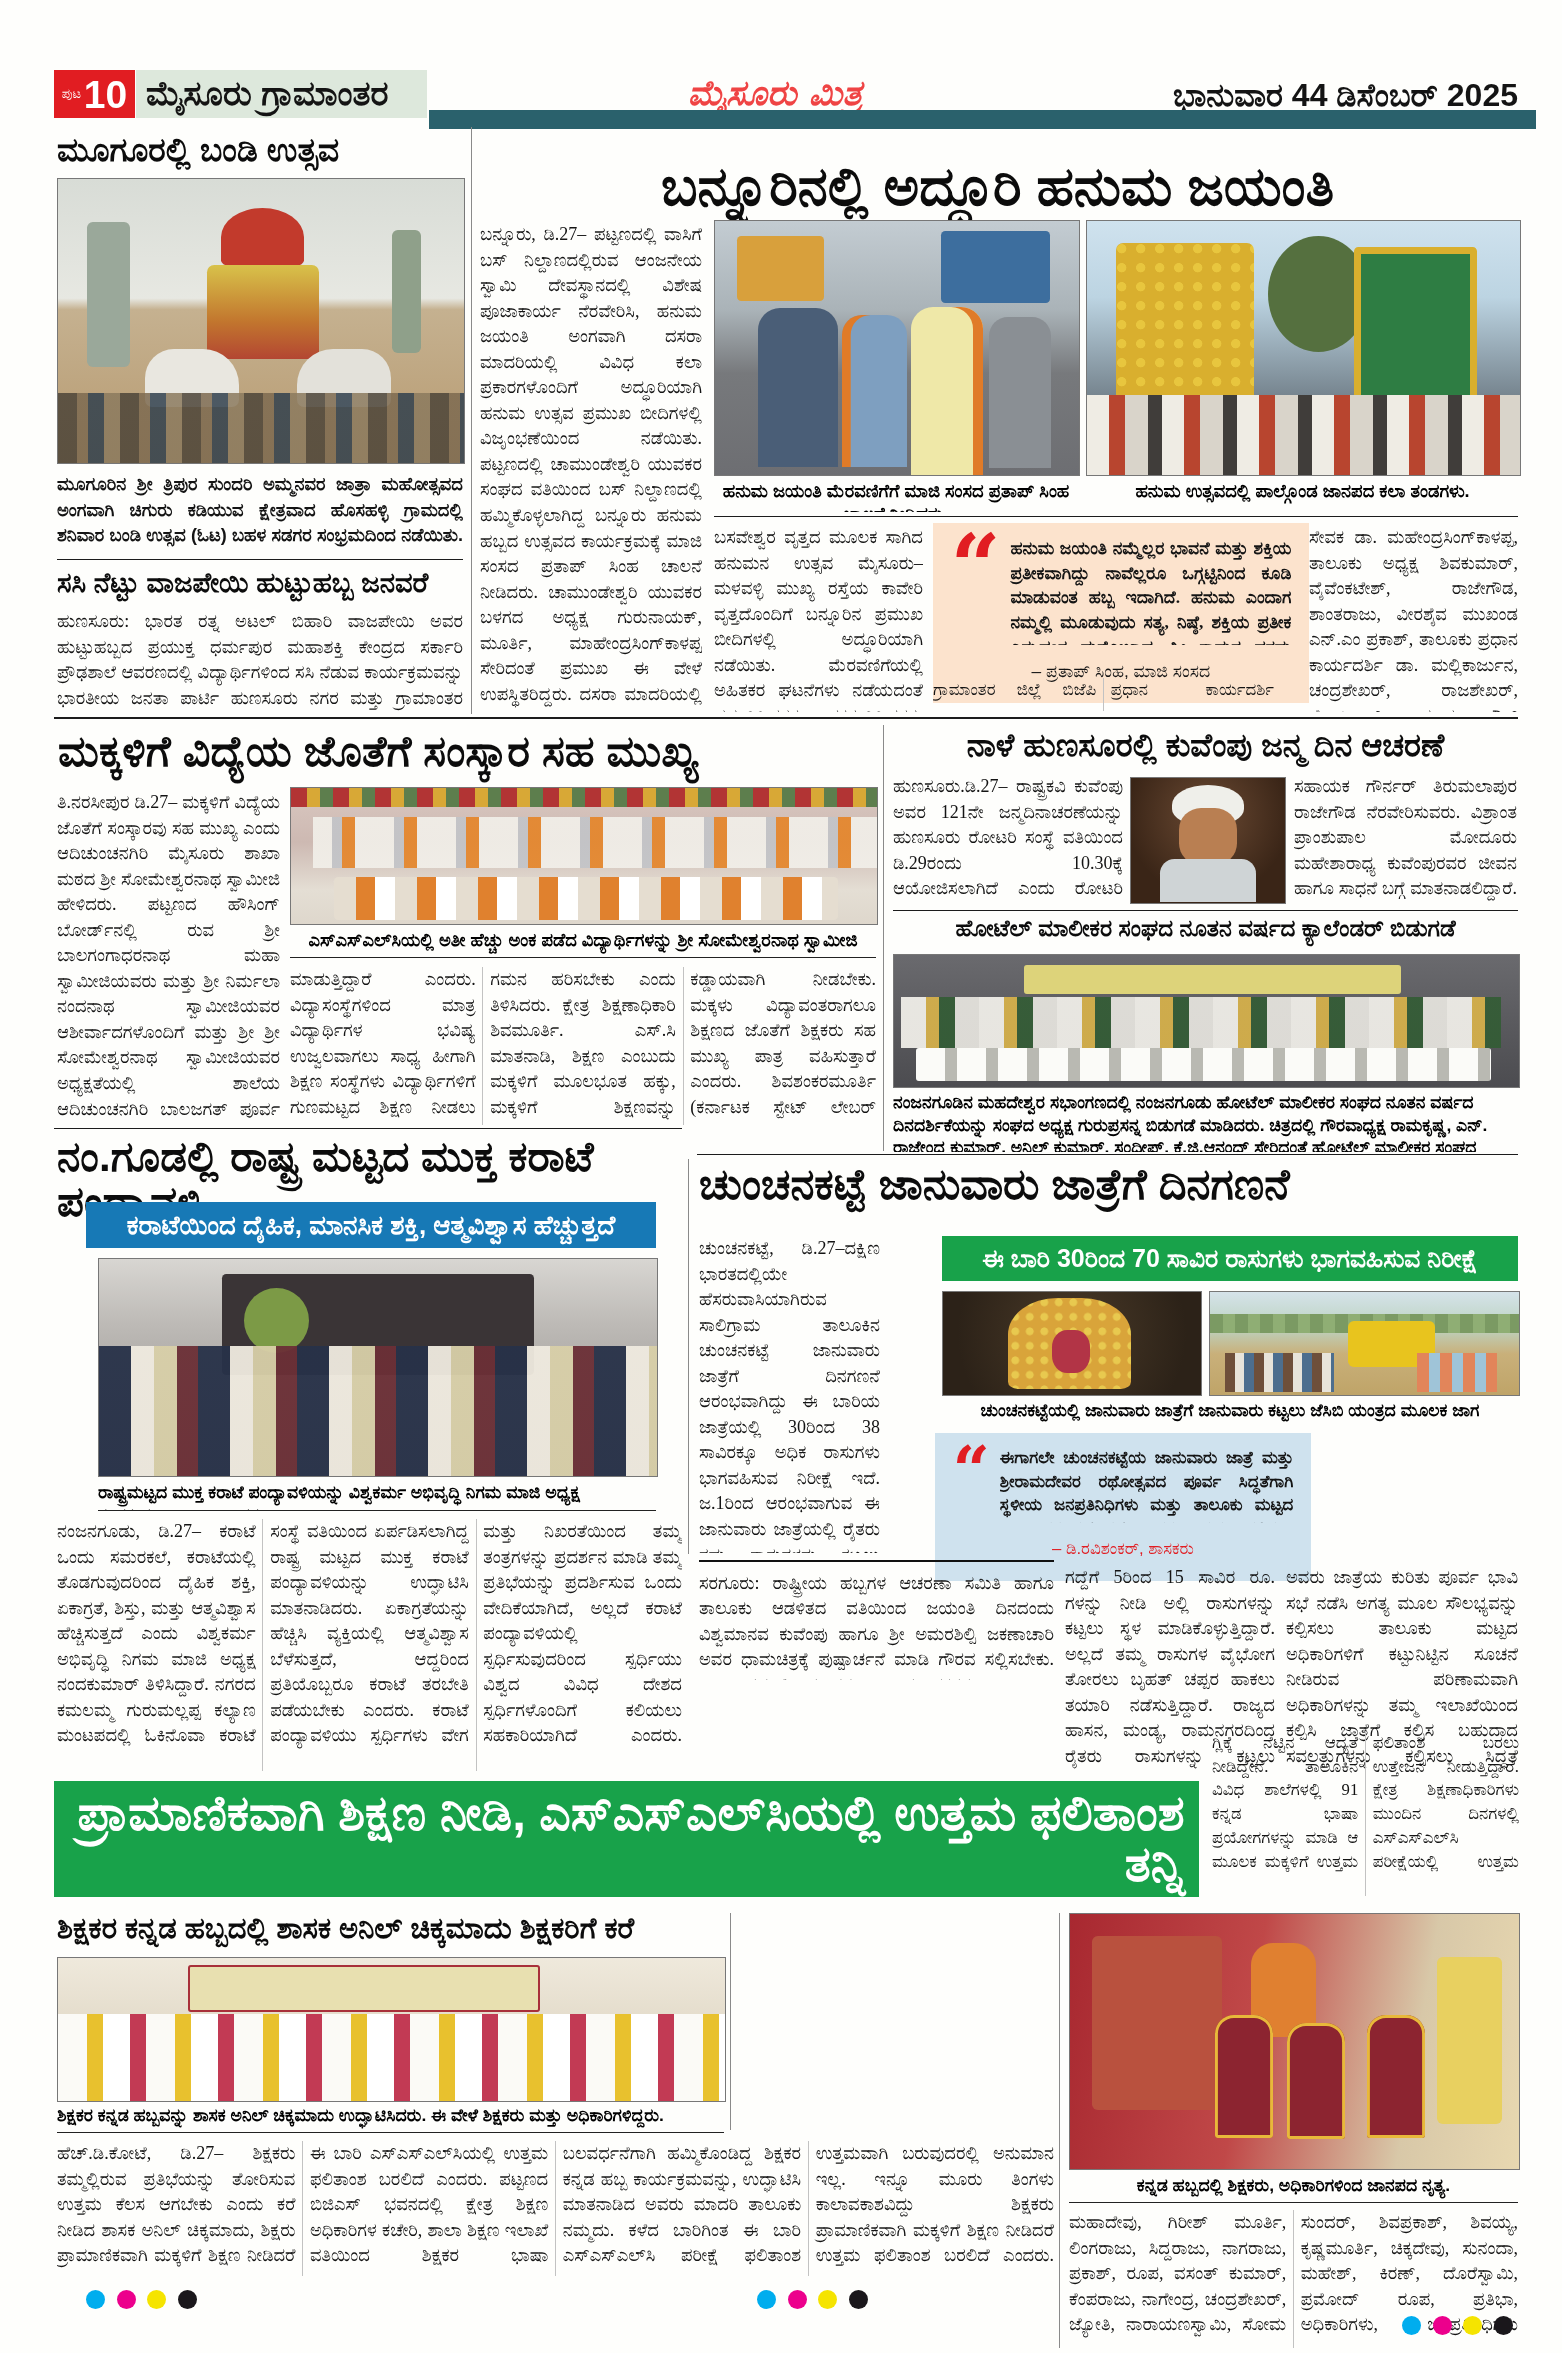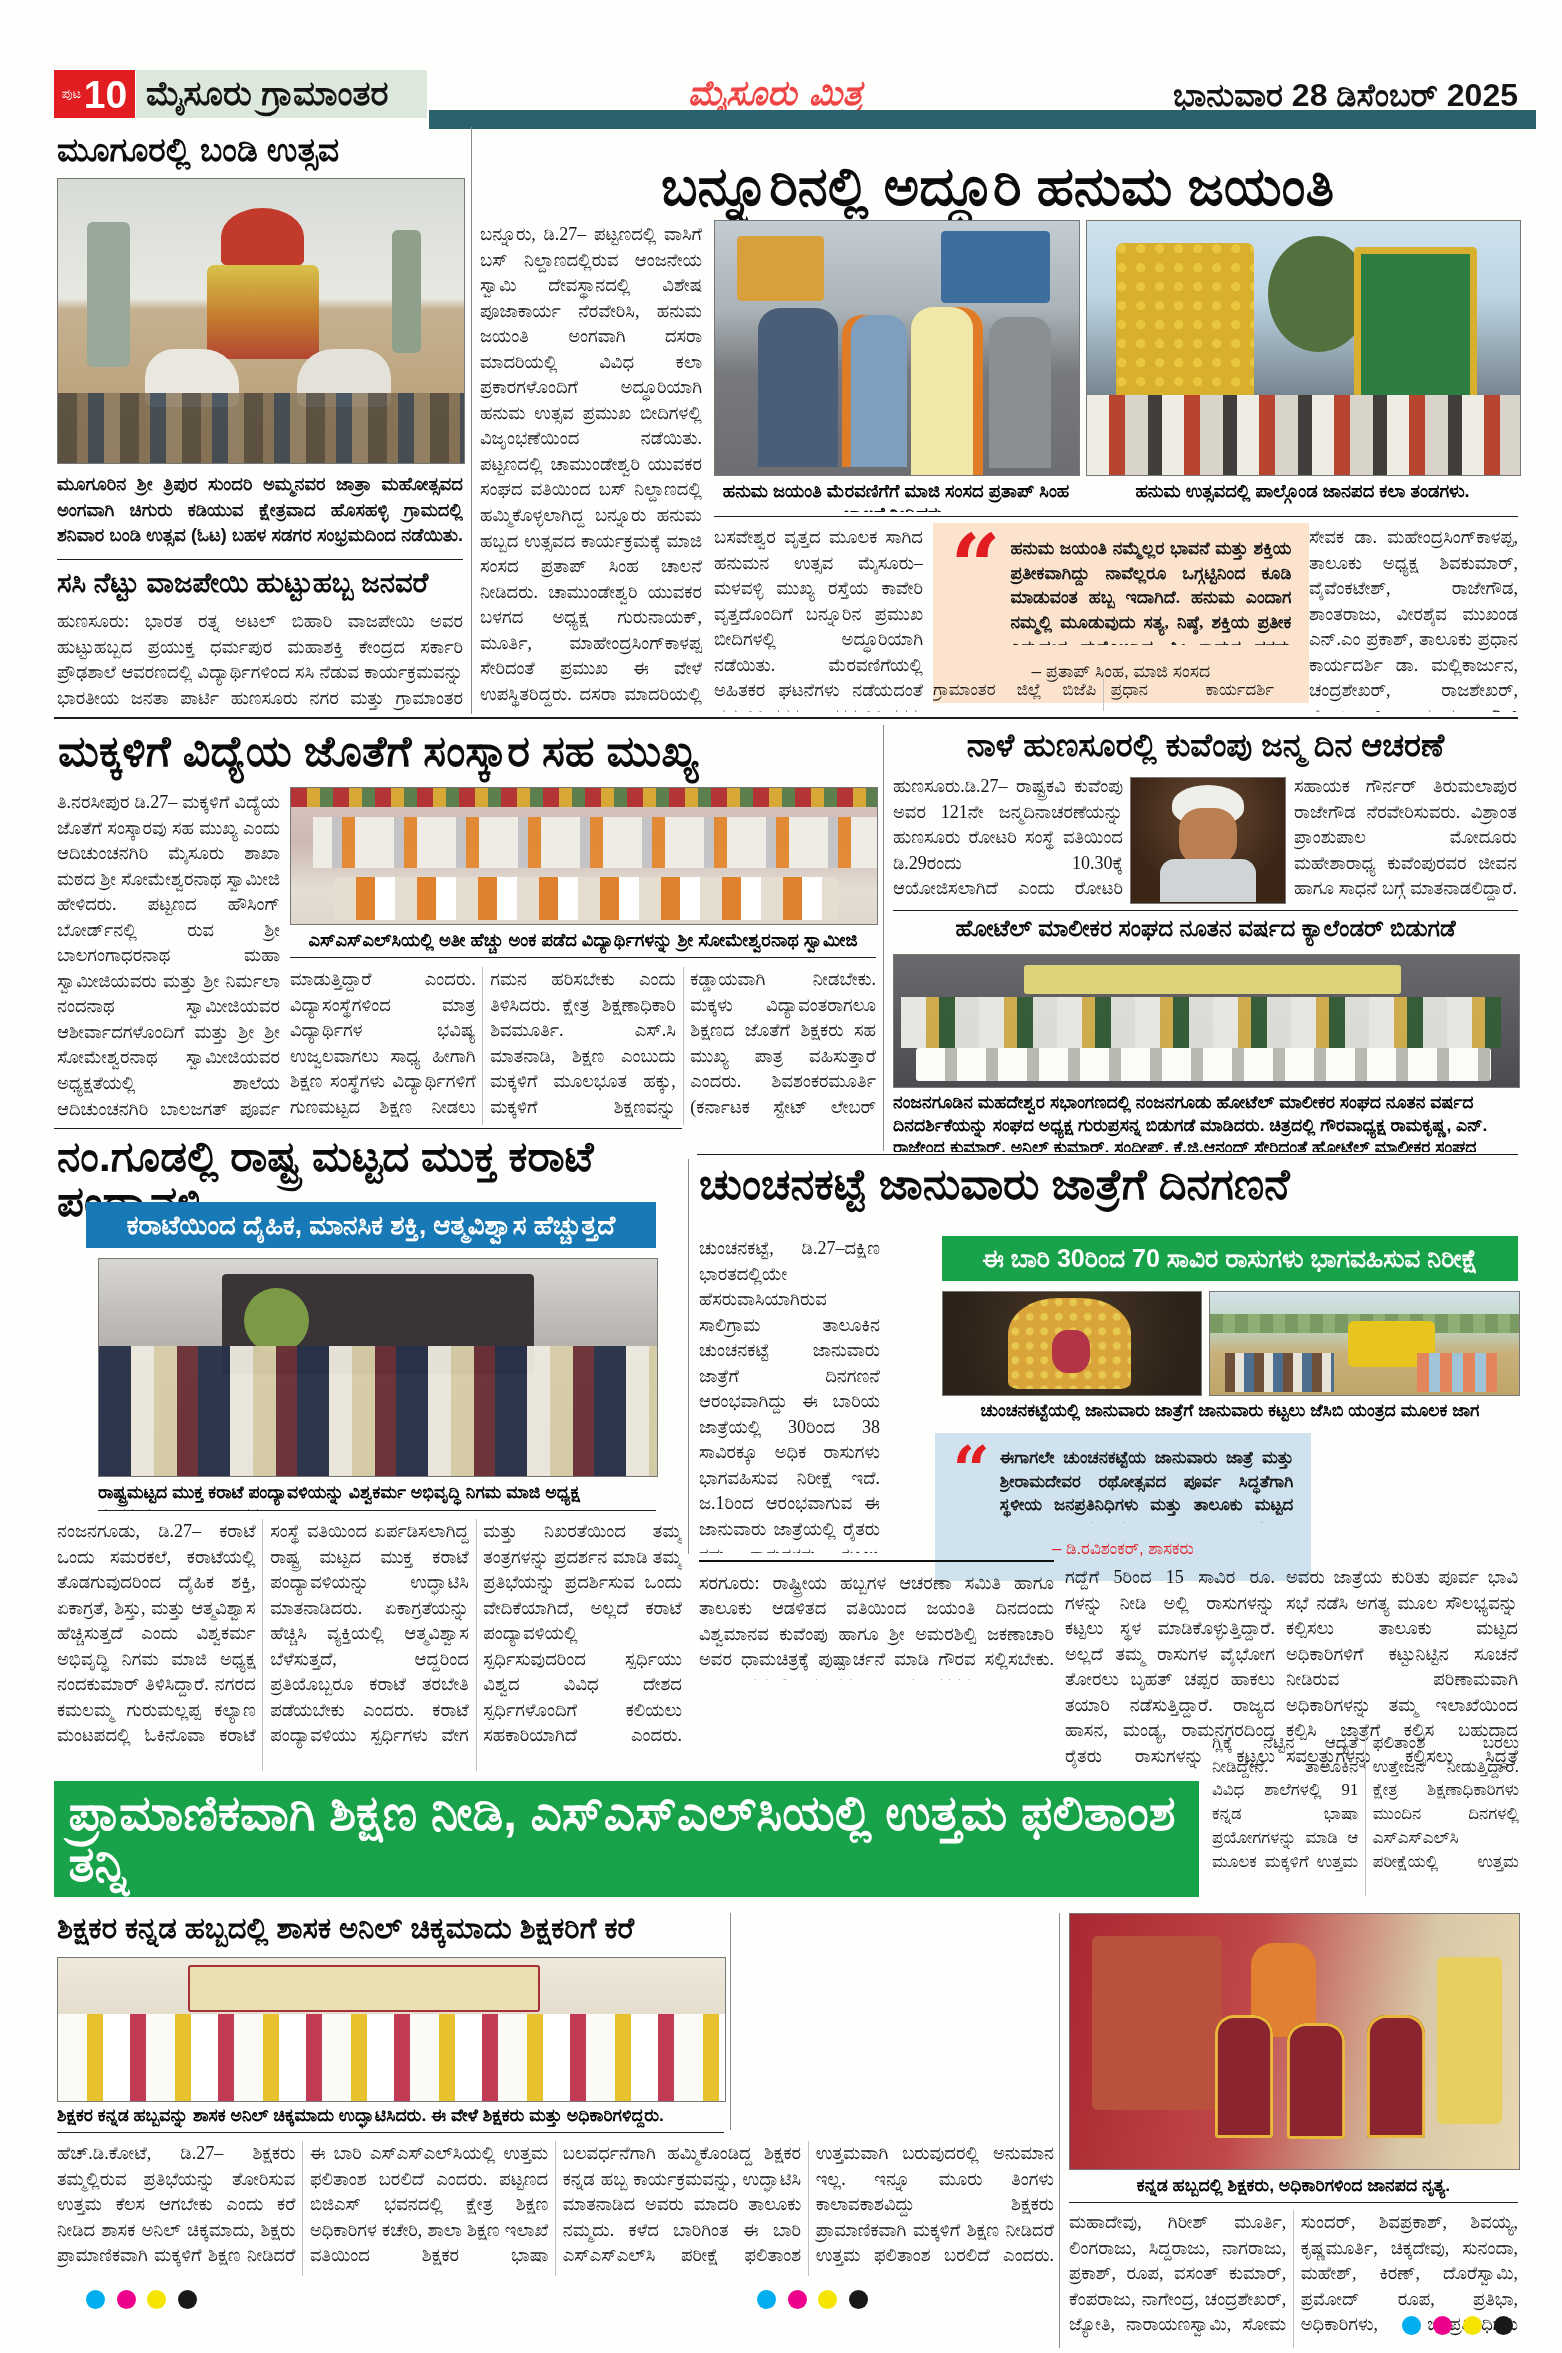--- a/index.html
+++ b/index.html
@@ -11,21 +11,21 @@
   .art-head{font-family:"Liberation Sans",sans-serif;font-weight:900;color:#0c0c0c;line-height:1.08;}
   .body-txt{font-size:18px;line-height:1.42;text-align:justify;overflow:hidden;word-break:break-word;}
   .cols3{column-count:3;column-gap:14.5px;column-rule:0.7px solid #c2c2c2;}
   .cols2{column-count:2;column-gap:14.5px;column-rule:0.7px solid #c2c2c2;}
   .cols4{column-count:4;column-gap:14.5px;column-rule:0.7px solid #c2c2c2;}
   .caption{font-size:18px;font-weight:700;line-height:1.3;color:#000;overflow:hidden;
            font-family:"Liberation Sans",sans-serif;}
   .photo{position:absolute;overflow:hidden;border:0.7px solid #777;}
   .shape{position:absolute;}
   .strip{position:absolute;display:flex;align-items:center;justify-content:center;
-         font-family:"Liberation Sans",sans-serif;font-weight:800;color:#fff;text-align:left;}
+         font-family:"Liberation Sans",sans-serif;font-weight:800;color:#fff;text-align:right;}
   .quote-box{position:absolute;padding:13px 17.4px;overflow:hidden;}
   .quote-mark{float:left;font-family:"DejaVu Serif",serif;font-size:87px;line-height:.55;
               margin:7.2px 10px 0 0;font-weight:900;}
   .quote-attr{text-align:center;font-weight:400;margin-top:16px;font-family:"Liberation Sans",sans-serif;}
   .dots{position:absolute;display:flex;gap:11.6px;}
   .dot{width:19px;height:19px;border-radius:50%;}
 </style>
 </head>
 <body>
 
@@ -35,21 +35,21 @@
     <span style="color:#fff;font-size:13px;font-family:'Liberation Sans',sans-serif;">ಪುಟ</span>
     <span style="color:#fff;font-size:39px;font-weight:900;font-family:'Liberation Sans',sans-serif;line-height:1;">10</span>
   </div>
   <div class="abs" style="left:136px;top:70px;width:291px;height:48px;background:#dde8dc;display:flex;align-items:center;padding-left:10px;box-sizing:border-box;">
     <span style="font-size:34px;font-weight:900;font-family:'Liberation Sans',sans-serif;">ಮೈಸೂರು ಗ್ರಾಮಾಂತರ</span>
   </div>
   <div class="abs" style="left:623px;top:71px;width:304px;height:43px;display:flex;align-items:center;justify-content:center;">
     <span style="color:#ef4444;font-size:35px;font-weight:900;font-style:italic;font-family:'DejaVu Serif',serif;">ಮೈಸೂರು ಮಿತ್ರ</span>
   </div>
   <div class="abs" style="left:1051px;top:75px;width:467px;height:41px;display:flex;align-items:center;justify-content:flex-end;">
-    <span style="font-size:32px;font-weight:900;font-family:'Liberation Sans',sans-serif;">ಭಾನುವಾರ 28 ಡಿಸೆಂಬರ್ 2025</span>
+    <span style="font-size:32px;font-weight:900;font-family:'Liberation Sans',sans-serif;">ಭಾನುವಾರ 44 ಡಿಸೆಂಬರ್ 2025</span>
   </div>
   <div class="abs" style="left:429px;top:110px;width:1107px;height:19px;background:#2a616c;"></div>
 
   <div class="vrule" style="left:471px;top:127px;height:587px;"></div>
   <div class="abs art-head" style="left:57px;top:132px;width:406px;font-size:33px;">ಮೂಗೂರಲ್ಲಿ ಬಂಡಿ ಉತ್ಸವ</div>
   <div class="photo" style="left:57px;top:178px;width:406px;height:284px;background:linear-gradient(#d8dcd6 0%,#e7e8e2 42%,#c5b190 46%,#b79a70 100%);">
     <div class="shape" style="left:29px;top:43px;width:43px;height:145px;background:#9aa89a;border-radius:5.8px;"></div>
     <div class="shape" style="right:43px;top:51px;width:29px;height:123px;background:#8fa08a;border-radius:5.8px;"></div>
     <div class="shape" style="left:163px;top:29px;width:83px;height:58px;background:#c23a2c;border-radius:50% 50% 10% 10%;"></div>
     <div class="shape" style="left:149px;top:86px;width:112px;height:94px;background:linear-gradient(#d8c24a,#c2762e 60%,#b34632);border-radius:7.2px;"></div>

